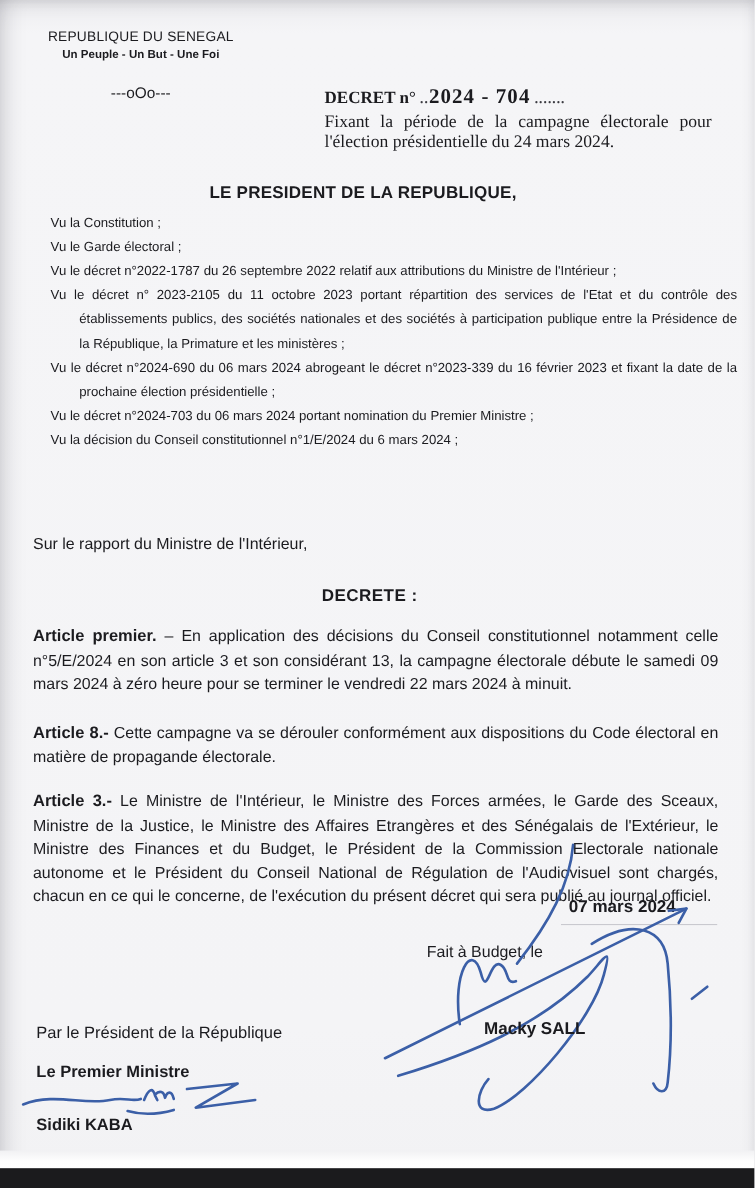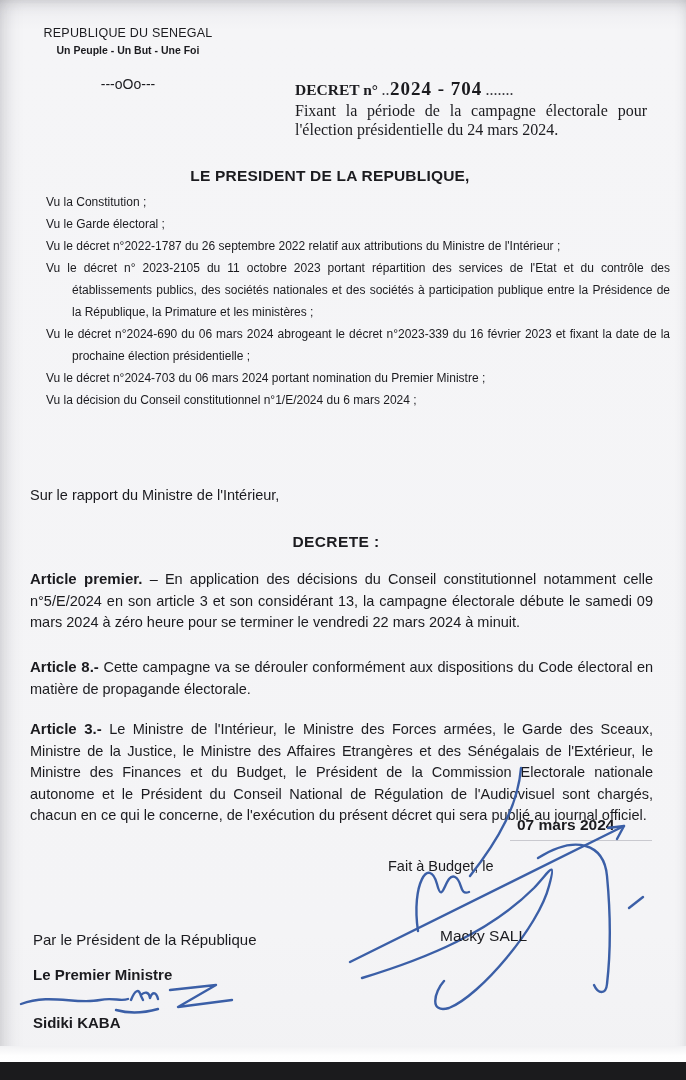--- a/index.html
+++ b/index.html
@@ -33,21 +33,21 @@
   .visa { padding-left:26px; text-indent:-26px; text-align:justify; }
   .report-line { left:30px; top:487px; font-size:14.5px; }
   .decrete-heading { left:0; top:533px; width:672px; text-align:center;
     font-size:15.5px; font-weight:bold; letter-spacing:.4px; }
   .article { left:30px; width:623px; font-size:14.5px; line-height:21.5px; text-align:justify; }
   .a1 { top:568px; } .a2 { top:656px; } .a3 { top:718px; }
   .article strong { font-size:15px; }
   .date-stamp { left:517px; top:816px; font-size:15.5px; font-weight:bold; white-space:nowrap; }
   .date-underline { left:510px; top:840px; width:142px; height:0; border-top:1.5px solid #c9c9cf; }
   .place-line { left:388px; top:858px; font-size:14.5px; }
-  .president-name { left:440px; top:927px; font-size:15.5px; font-weight:normal; }
+  .president-name { left:440px; top:927px; font-size:15.5px; font-weight:bold; }
   .countersign-heading { left:33px; top:931px; font-size:15px; font-weight:normal; }
   .pm-title { left:33px; top:966px; font-size:15px; font-weight:bold; }
   .pm-name { left:33px; top:1014px; font-size:15px; font-weight:bold; }
   .sig { pointer-events:none; }
   .sig svg { display:block; }
   .sig path { fill:none; stroke:#3b5fa7; stroke-width:2.4; stroke-linecap:round; stroke-linejoin:round; }
   .pres-sig { left:348px; top:766px; width:304px; height:254px; }
   .pm-sig { left:18px; top:982px; width:238px; height:38px; }
   .scan-bright { left:0; top:1046px; width:686px; height:16px;
     background:linear-gradient(180deg,#f1f1f3,#fefefe 60%,#ffffff); }

